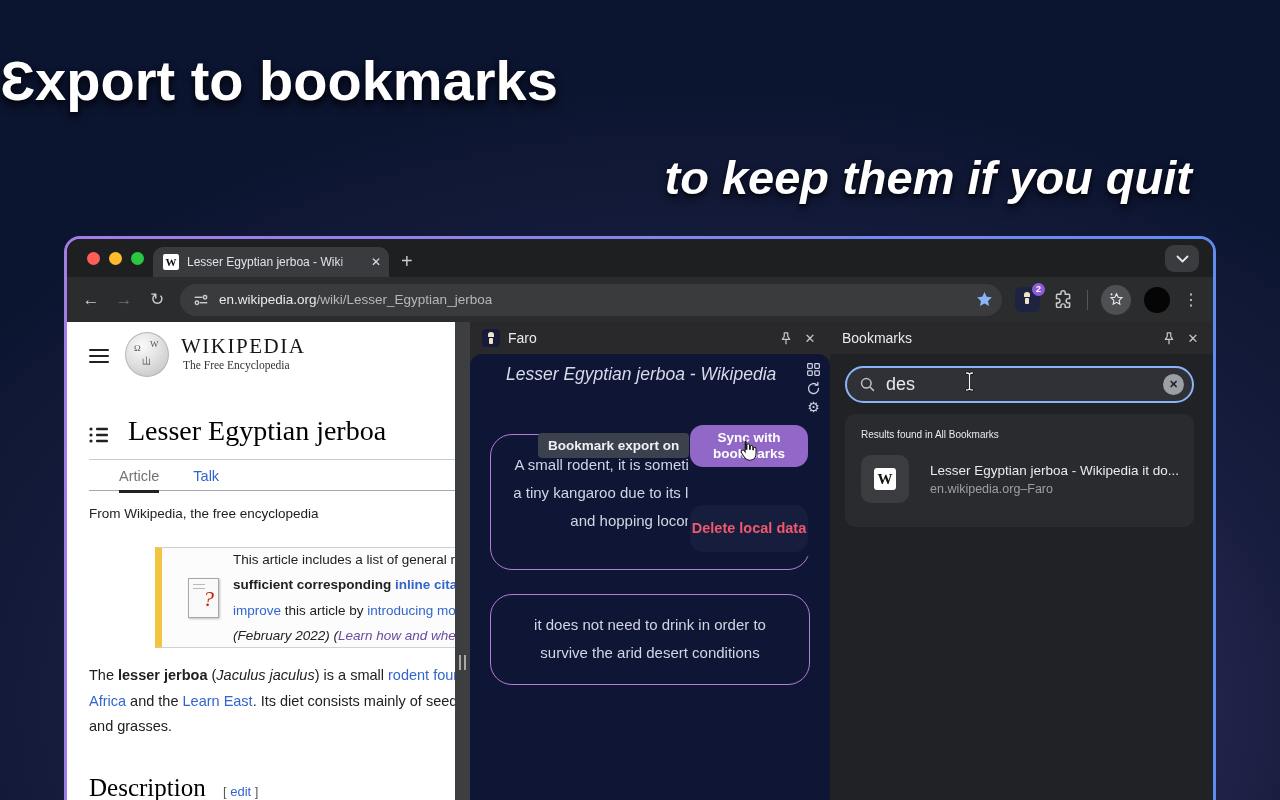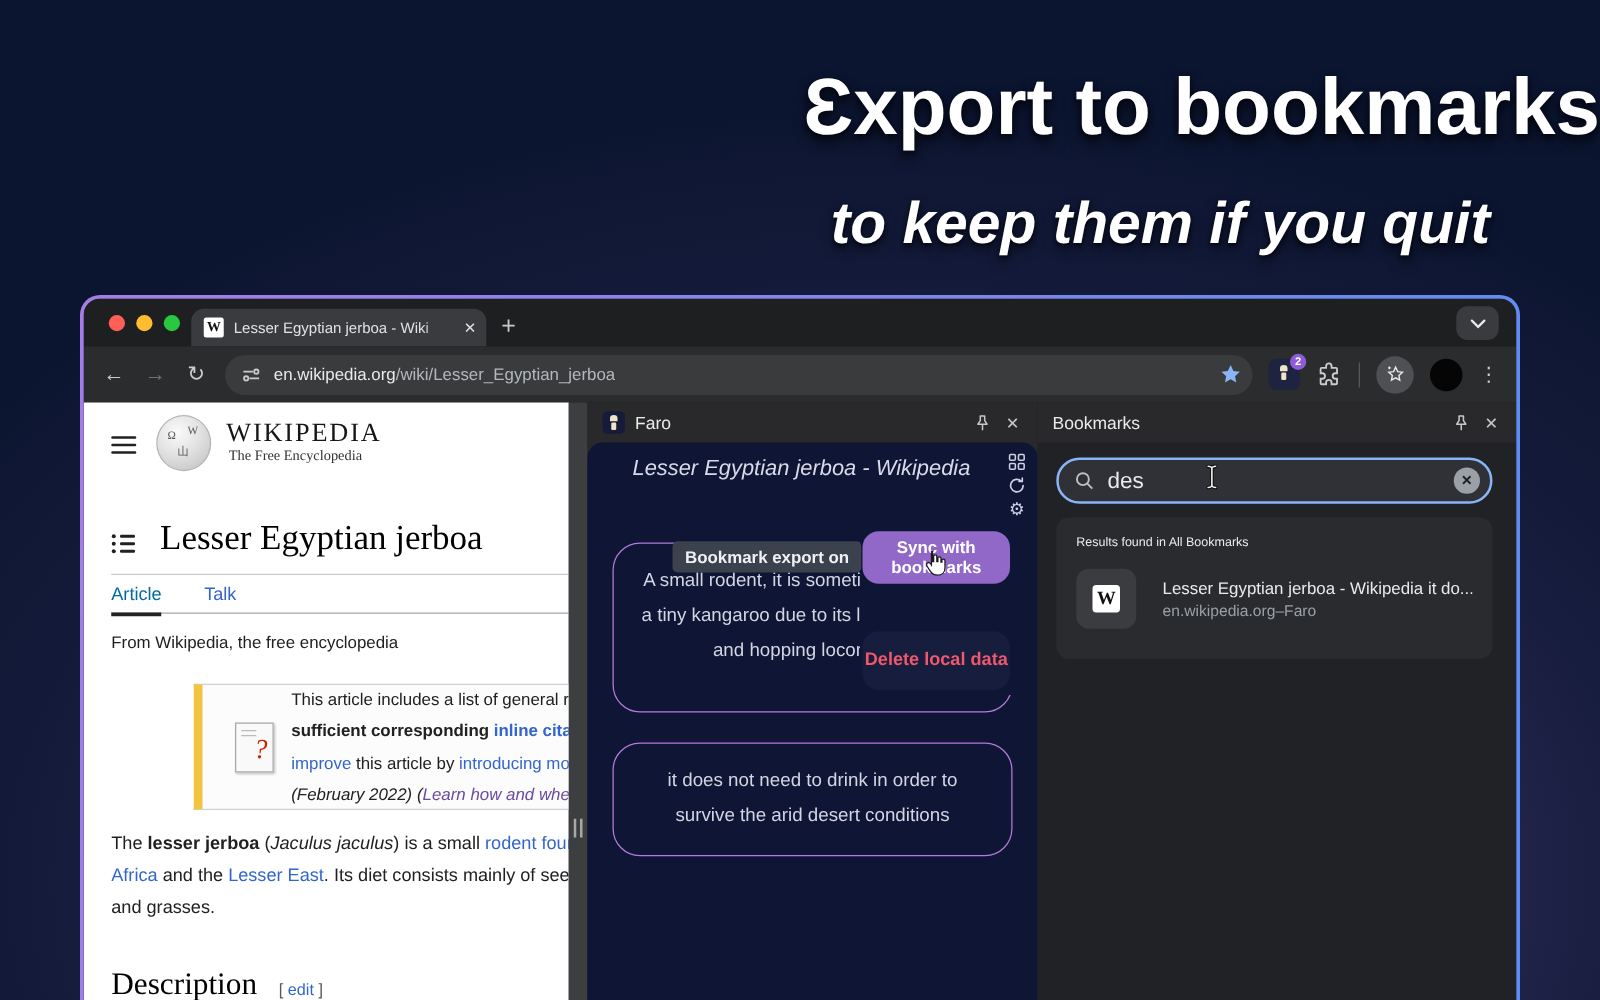--- a/index.html
+++ b/index.html
@@ -5,22 +5,22 @@
   * { margin:0; padding:0; box-sizing:border-box; }
   html,body { width:1280px; height:800px; overflow:hidden; }
   body {
     font-family:"Liberation Sans", sans-serif;
     background: radial-gradient(ellipse 900px 620px at 55% 88%, #4a4175 0%, #322e5c 38%, #171d3e 68%, #0c1530 100%);
     position:relative; color:#e8eaed;
   }
 
   
   .hero-title {
-    position:absolute; top:48px; left:0; right:0; text-align:right;
-    font-size:64px; font-weight:bold; color:#fff; letter-spacing:0px;
+    position:absolute; top:48px; left:0; right:0; text-align:left;
+    font-size:56px; font-weight:bold; color:#fff; letter-spacing:0px;
     text-shadow:0 6px 10px rgba(0,0,0,.65), 0 2px 4px rgba(5,5,20,.8);
   }
   .hero-sub {
     position:absolute; top:150px; right:88px;
     font-size:47px; font-style:italic; font-weight:bold; color:#fff;
     text-shadow:0 5px 9px rgba(0,0,0,.6), 0 2px 3px rgba(5,5,20,.75);
   }
 
   
   .window {
@@ -89,21 +89,21 @@
   .globe span { position:absolute; font-size:9px; }
   .globe .l1 { left:8px; top:10px; } .globe .l2 { left:24px; top:6px; } .globe .l3 { left:16px; top:22px; }
   .wp-title { position:absolute; left:114px; top:12px; font-family:"Liberation Serif", serif;
     font-size:21px; letter-spacing:1.5px; color:#161616; }
   .wp-sub { position:absolute; left:116px; top:37px; font-family:"Liberation Serif", serif; font-size:11.5px; color:#333; }
   .toc-ic { position:absolute; left:22px; top:104px; }
   .h1 { position:absolute; left:61px; top:93px; font-family:"Liberation Serif", serif; font-size:28px; color:#000; }
   .h1-rule { position:absolute; left:22px; top:137px; width:540px; height:1px; background:#c8ccd1; }
   .tabs-row { position:absolute; left:22px; top:146px; width:540px; height:23px; border-bottom:1px solid #a2a9b1; font-size:14.5px; }
   .wtab { display:inline-block; margin-right:30px; padding-bottom:6px; }
-  .wtab.active { border-bottom:3px solid #202122; color:#0369a1; }
+  .wtab.active { border-bottom:3px solid #202122; color:#737373;margin-left:30px; }
   .wtab.link { color:#3366cc; }
   .from-line { position:absolute; left:22px; top:184px; font-size:13.5px; color:#202122; }
   .notice { position:absolute; left:88px; top:225px; width:430px; height:101px;
     background:#fcfcfc; border:1px solid #cdd1d5; border-left:7px solid #f3c43f; display:flex; align-items:center; }
   .q-icon { width:31px; height:40px; background:#f9f9f9; border:1px solid #a8a8a8; margin:0 14px 0 26px;
     box-shadow:1px 1px 2px rgba(0,0,0,.25); position:relative; flex:0 0 auto; }
   .q-icon:before { content:""; position:absolute; left:4px; top:5px; width:12px; height:1.5px; background:#bbb;
     box-shadow:0 4px 0 #bbb; }
   .q-icon span { position:absolute; right:4px; top:7px; font-family:"Liberation Serif", serif;
     font-size:22px; font-style:italic; color:#cc2200; }
@@ -280,21 +280,21 @@
               </div>
           <div class="notice-text">
             <div><span class="seg-p">This article includes a list of general references, but</span></div>
             <div><span class="seg-b">sufficient corresponding </span><span class="seg-bl">inline citations</span></div>
             <div><span class="seg-l">improve</span><span class="seg-p"> this article by </span><span class="seg-l">introducing more precise</span></div>
             <div><span class="seg-i">(February 2022) (</span><span class="seg-il">Learn how and when to remove</span></div>
           </div>
         </div>
         <div class="para">
           <div><span class="seg-p">The </span><span class="seg-b">lesser jerboa</span><span class="seg-p"> (</span><span class="seg-i">Jaculus jaculus</span><span class="seg-p">) is a small </span><span class="seg-l">rodent found in</span></div>
-          <div><span class="seg-l">Africa</span><span class="seg-p"> and the </span><span class="seg-l">Lesser East</span><span class="seg-p">. Its diet consists mainly of seeds</span></div>
+          <div><span class="seg-l">Africa</span><span class="seg-p"> and the </span><span class="seg-l">Learn East</span><span class="seg-p">. Its diet consists mainly of seeds</span></div>
           <div><span class="seg-p">and grasses.</span></div>
         </div>
         <div class="h2">Description</div>
         <div class="edit-link">[&nbsp;<span>edit</span>&nbsp;]</div>
       </div>
     </div>
 
     <div class="divider">
       <div class="handle"></div>
     </div>

